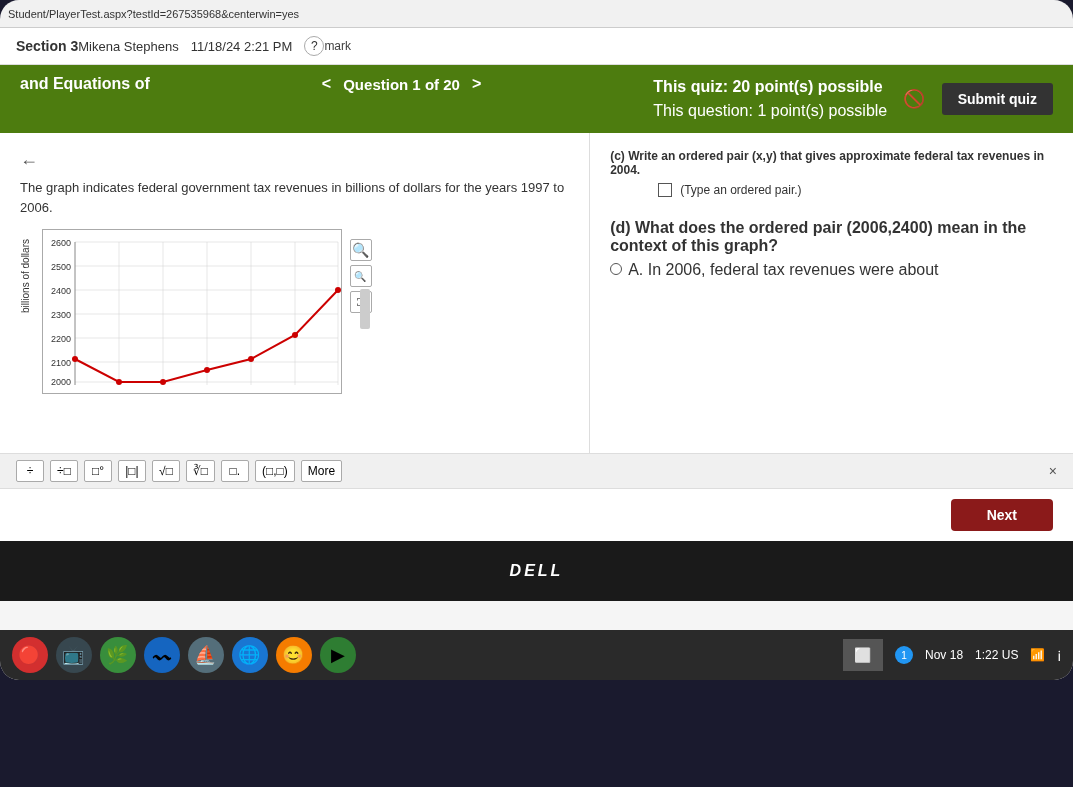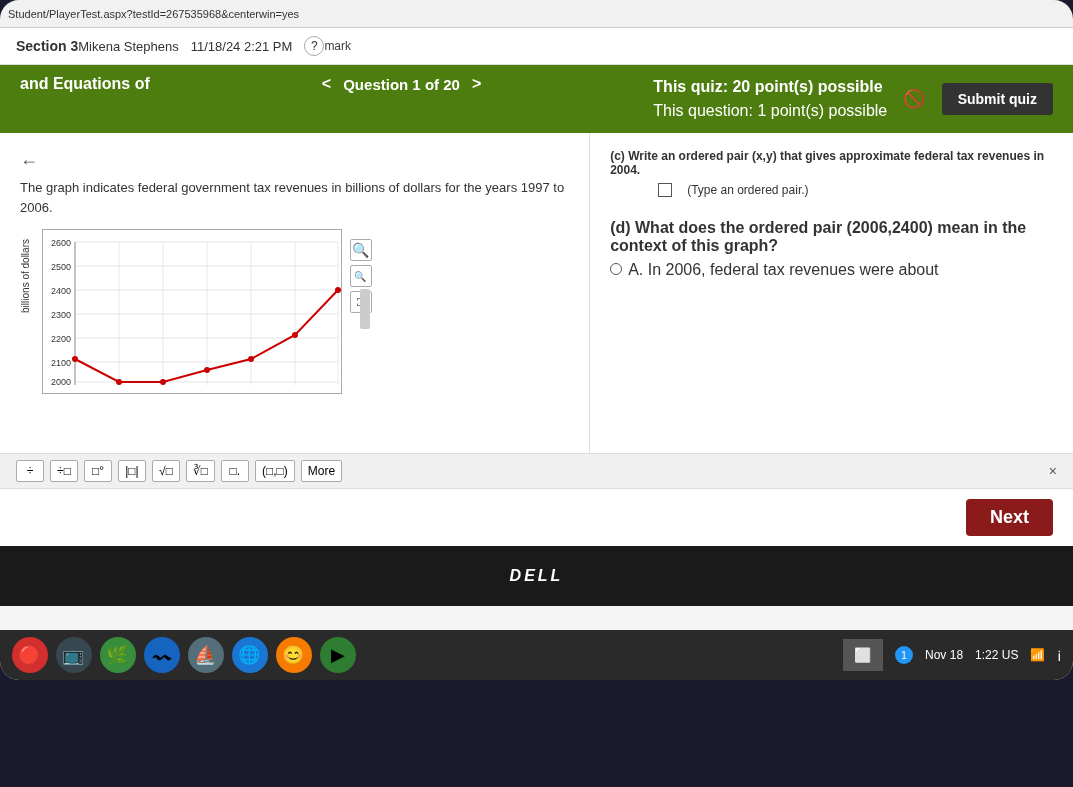--- a/index.html
+++ b/index.html
@@ -182,21 +182,21 @@
     }
 
     .part-c-title {
       font-weight: bold;
       margin-bottom: 6px;
     }
 
     .answer-input-row {
       display: flex;
       align-items: center;
-      gap: 15px;
+      gap: 8px;
       margin-bottom: 12px;
       padding-left: 48px;
     }
 
     .answer-checkbox {
       width: 14px;
       height: 14px;
       border: 1px solid #555;
       display: inline-block;
     }
@@ -270,22 +270,22 @@
       padding: 10px 20px;
       display: flex;
       justify-content: flex-end;
       border-top: 1px solid #ddd;
     }
 
     .next-btn {
       background: #8B1A1A;
       color: #fff;
       border: none;
-      padding: 8px 24px;
-      font-size: 18px;
+      padding: 8px 36px;
+      font-size: 14px;
       font-weight: bold;
       cursor: pointer;
       border-radius: 4px;
     }
 
     
     .taskbar {
       position: absolute;
       bottom: 0;
       left: 0;

